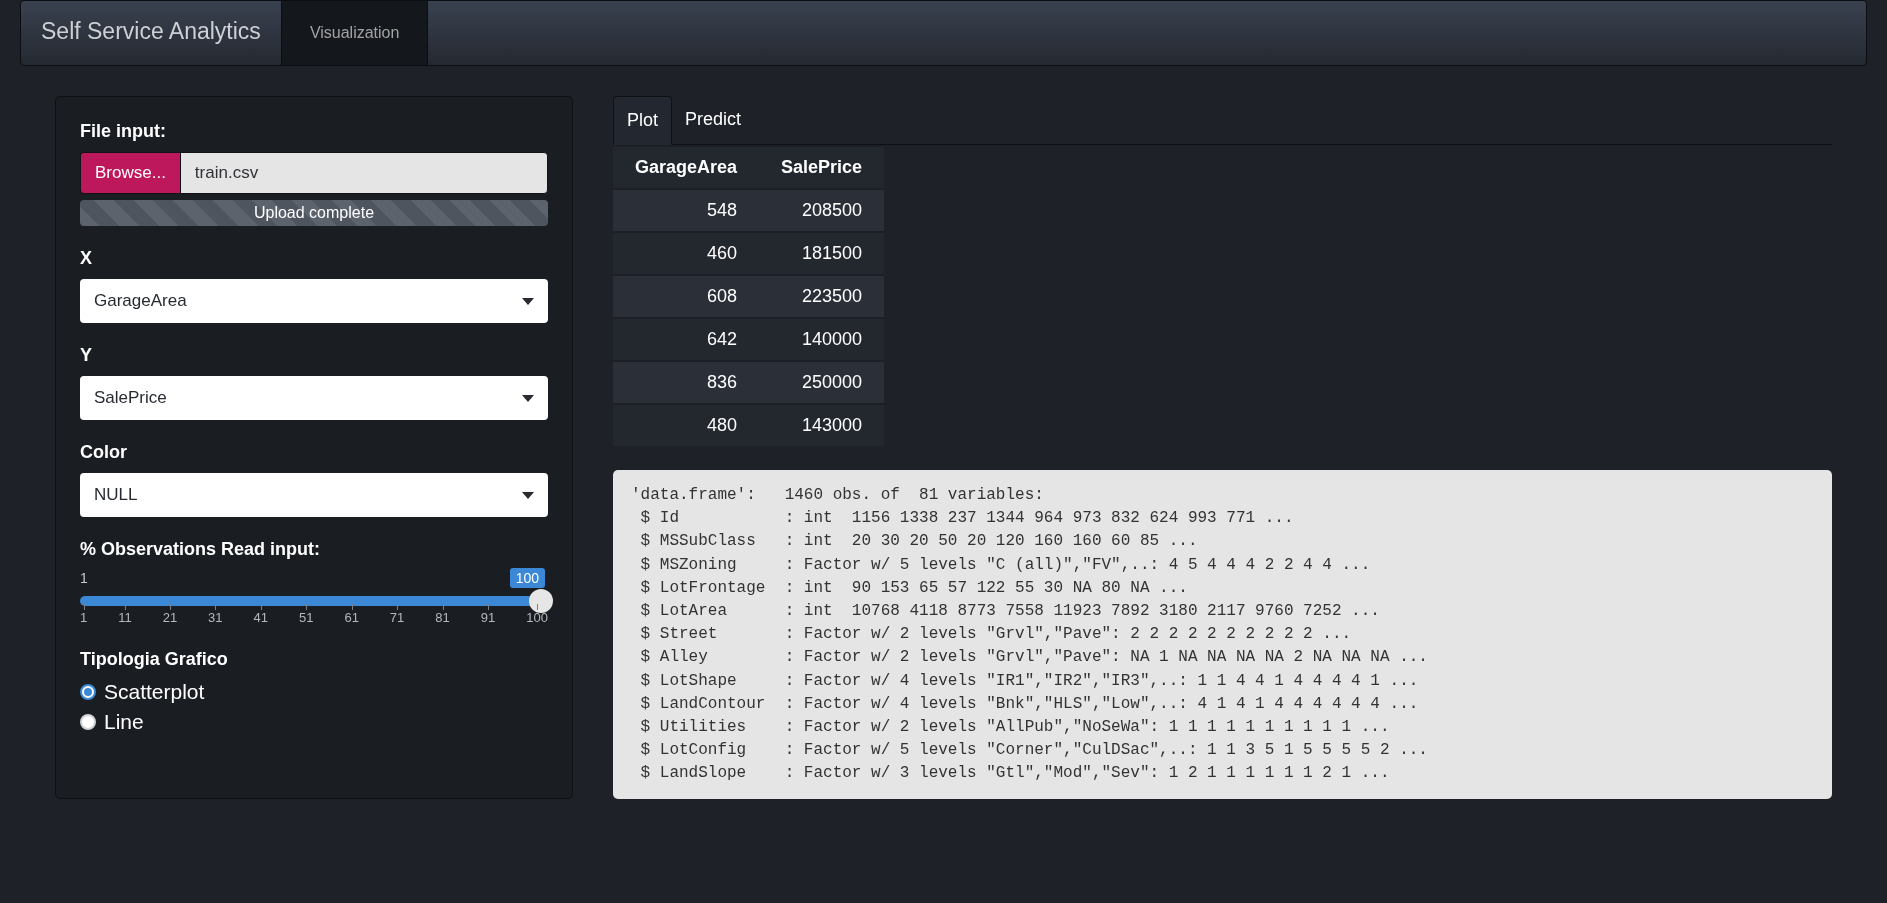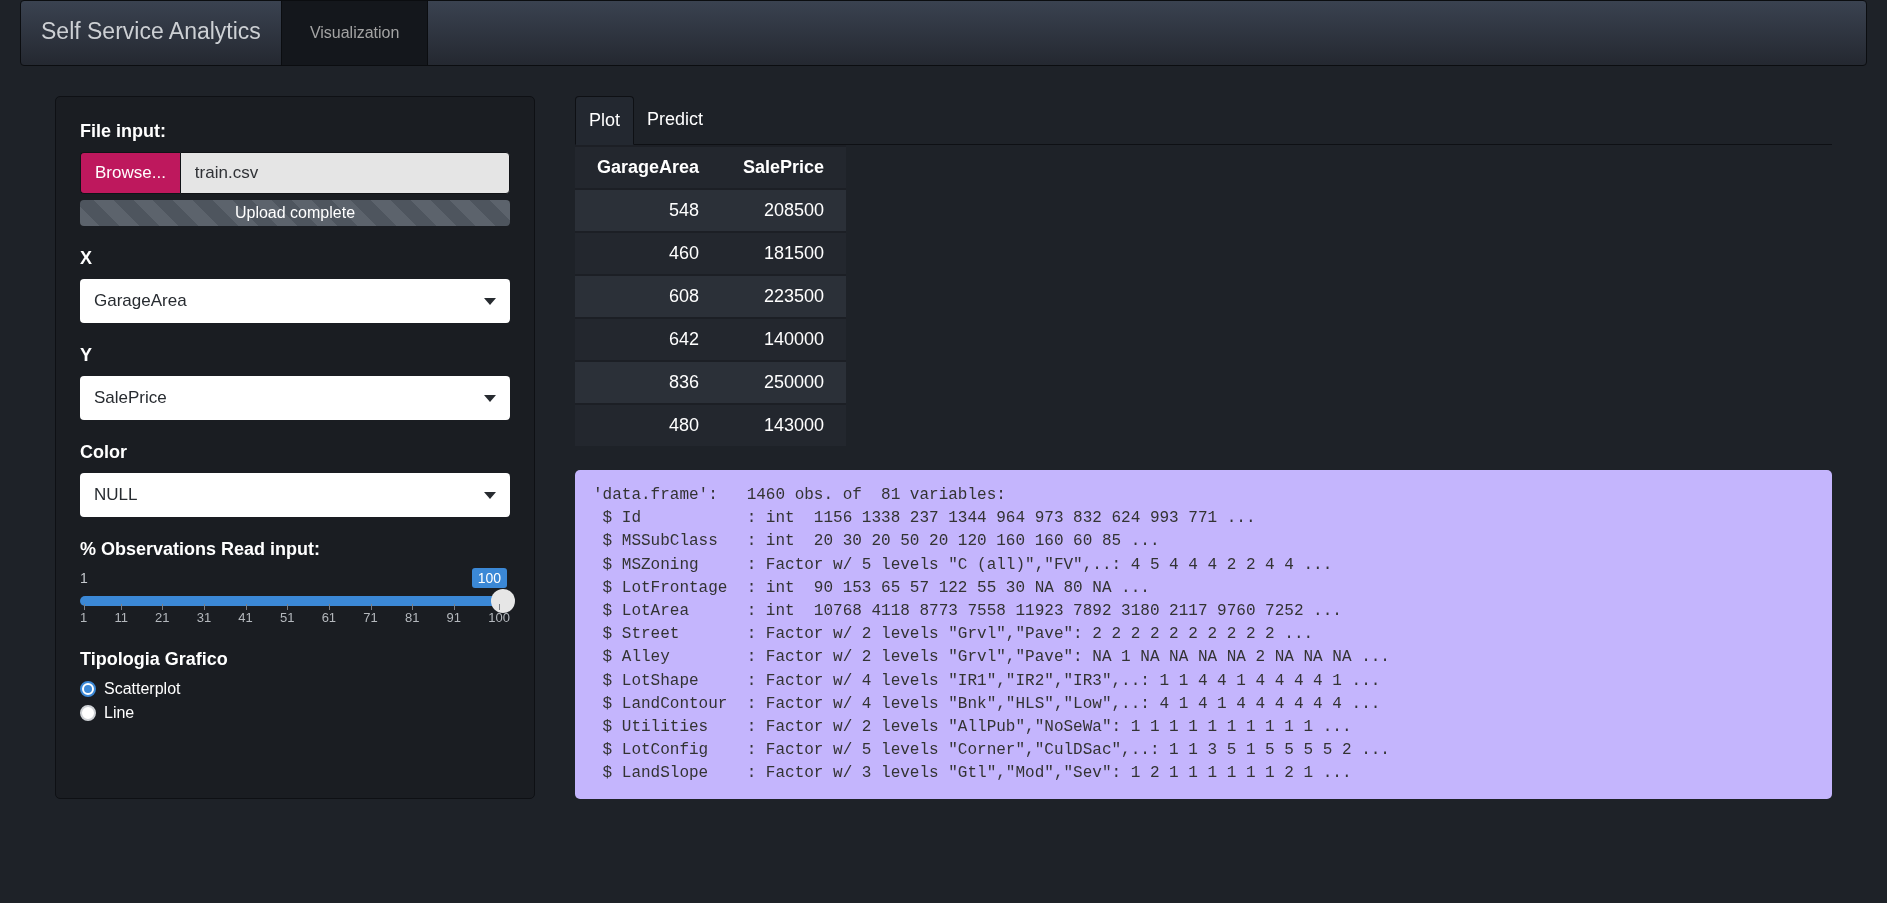--- a/index.html
+++ b/index.html
@@ -35,21 +35,21 @@
     border-right: 1px solid #0b0d10;
     display: flex;
     align-items: center;
   }
   .container {
     display: flex;
     padding: 0 55px;
     gap: 40px;
   }
   .sidebar {
-    width: 480px;
+    width: 518px;
     background: #1a1d22;
     border: 1px solid #0e1014;
     border-radius: 5px;
     padding: 24px 24px 24px 24px;
   }
   .label {
     font-weight: 700;
     font-size: 18px;
     color: #ffffff;
     margin-bottom: 10px;
@@ -148,21 +148,21 @@
     top: -6px;
     left: 50%;
     width: 1px;
     height: 6px;
     background: #7b7f85;
   }
   .radio-row {
     display: flex;
     align-items: center;
     gap: 8px;
-    font-size: 16px;
+    font-size: 21px;
     color: #ffffff;
     margin-bottom: 6px;
   }
   .radio {
     width: 16px; height: 16px;
     border-radius: 50%;
     border: 2px solid #cfd2d6;
     background: #ffffff;
     display: inline-flex;
     align-items: center;
@@ -205,21 +205,21 @@
     border-top: 2px solid #1c1f25;
   }
   .data-table th {
     color: #ffffff;
     font-weight: 700;
     background: #23272e;
   }
   .data-table tbody tr:nth-child(odd) td { background: #2b3038; }
   .data-table tbody tr:nth-child(even) td { background: #23272e; }
   .str-output {
-    background: #c4b5fd;
+    background: #e5e5e5;
     color: #333333;
     font-family: "Courier New", monospace;
     font-size: 16px;
     line-height: 1.45;
     padding: 14px 18px;
     border-radius: 5px;
     margin-top: 24px;
     white-space: pre;
     overflow: hidden;
   }

